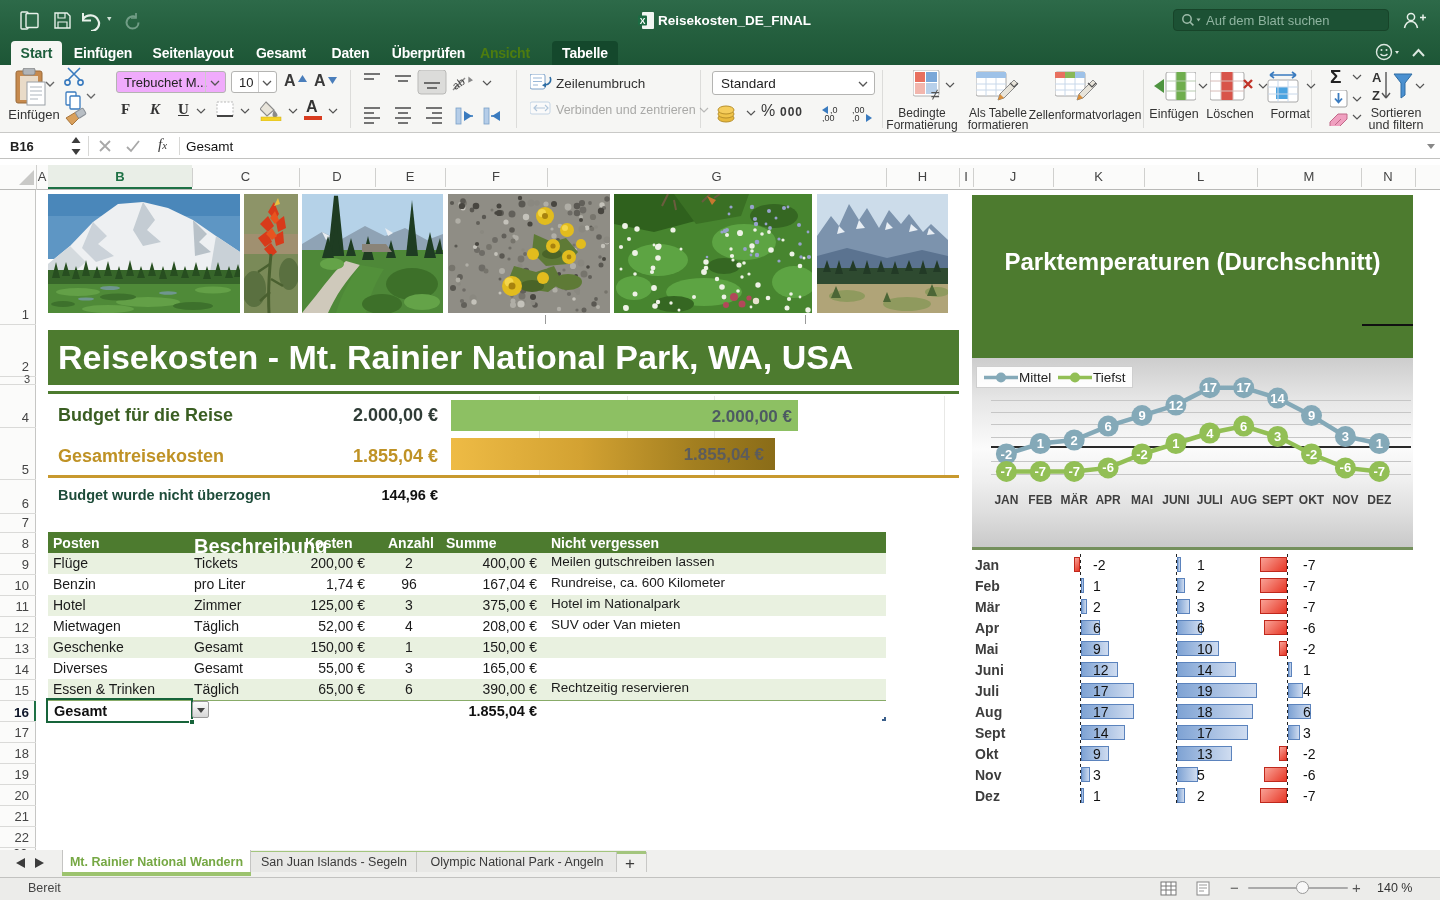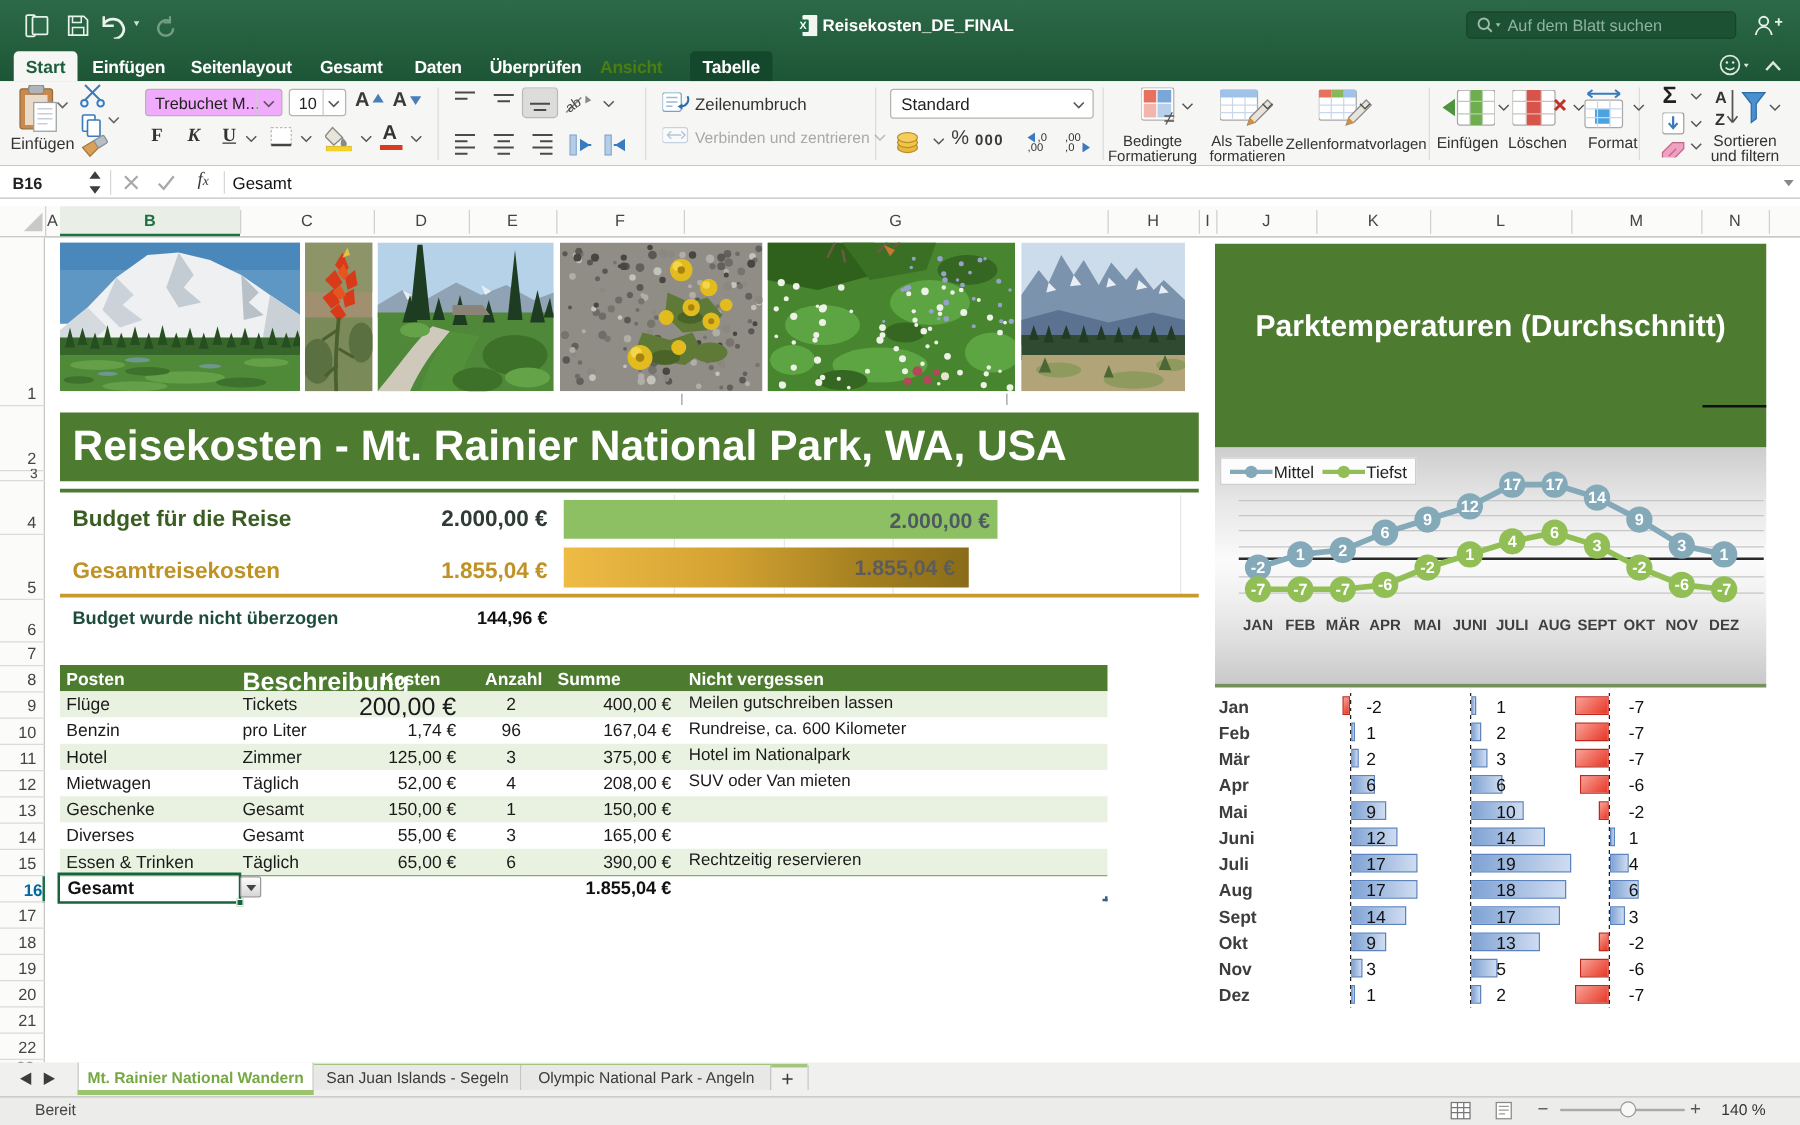--- a/index.html
+++ b/index.html
@@ -412,21 +412,21 @@
 <div class="abs" style="left:0;top:598.5px;width:29px;text-align:right;font-size:13px;color:#444">11</div>
 <div class="abs" style="left:0;top:615.5px;width:36px;height:1px;background:#dadad8"></div>
 <div class="abs" style="left:0;top:619.5px;width:29px;text-align:right;font-size:13px;color:#444">12</div>
 <div class="abs" style="left:0;top:636.5px;width:36px;height:1px;background:#dadad8"></div>
 <div class="abs" style="left:0;top:640.5px;width:29px;text-align:right;font-size:13px;color:#444">13</div>
 <div class="abs" style="left:0;top:657.5px;width:36px;height:1px;background:#dadad8"></div>
 <div class="abs" style="left:0;top:661.5px;width:29px;text-align:right;font-size:13px;color:#444">14</div>
 <div class="abs" style="left:0;top:678.5px;width:36px;height:1px;background:#dadad8"></div>
 <div class="abs" style="left:0;top:682.5px;width:29px;text-align:right;font-size:13px;color:#444">15</div>
 <div class="abs" style="left:0;top:699.5px;width:36px;height:1px;background:#dadad8"></div>
-<div class="abs b" style="left:12px;top:704.5px;width:29px;text-align:center;font-size:13.5px;color:#0369a1">16</div>
+<div class="abs b" style="left:0;top:704.5px;width:29px;text-align:right;font-size:13.5px;color:#0f172a">16</div>
 <div class="abs" style="left:34px;top:700.9px;width:2px;height:21.2px;background:#1e7145"></div>
 <div class="abs" style="left:0;top:720.5px;width:36px;height:1px;background:#dadad8"></div>
 <div class="abs" style="left:0;top:724.5px;width:29px;text-align:right;font-size:13px;color:#444">17</div>
 <div class="abs" style="left:0;top:741.5px;width:36px;height:1px;background:#dadad8"></div>
 <div class="abs" style="left:0;top:745.5px;width:29px;text-align:right;font-size:13px;color:#444">18</div>
 <div class="abs" style="left:0;top:762.5px;width:36px;height:1px;background:#dadad8"></div>
 <div class="abs" style="left:0;top:766.5px;width:29px;text-align:right;font-size:13px;color:#444">19</div>
 <div class="abs" style="left:0;top:783.5px;width:36px;height:1px;background:#dadad8"></div>
 <div class="abs" style="left:0;top:787.5px;width:29px;text-align:right;font-size:13px;color:#444">20</div>
 <div class="abs" style="left:0;top:804.5px;width:36px;height:1px;background:#dadad8"></div>
@@ -862,21 +862,21 @@
 <div class="abs" style="left:48px;top:531.5px;width:838px;height:21px;background:#4d7b2f"></div>
 <div class="abs b" style="left:53px;top:534.5px;font-size:14px;color:#fff">Posten</div>
 <div class="abs b" style="left:194px;top:534.5px;font-size:20px;color:#fff">Beschreibung</div>
 <div class="abs b" style="left:305px;top:534.5px;font-size:14px;color:#fff">Kosten</div>
 <div class="abs b" style="left:388px;top:534.5px;font-size:14px;color:#fff">Anzahl</div>
 <div class="abs b" style="left:446px;top:534.5px;font-size:14px;color:#fff">Summe</div>
 <div class="abs b" style="left:551px;top:534.5px;font-size:14px;color:#fff">Nicht vergessen</div>
 <div class="abs" style="left:48px;top:552.5px;width:838px;height:21.0px;background:#e9f1e0"></div>
 <div class="abs" style="left:53px;top:554.7px;font-size:14px;color:#1a1a1a">Flüge</div>
 <div class="abs" style="left:194px;top:554.7px;font-size:14px;color:#1a1a1a">Tickets</div>
-<div class="abs" style="left:265px;top:554.7px;width:100px;text-align:right;font-size:20px;color:#1a1a1a">200,00&nbsp;€</div>
+<div class="abs" style="left:265px;top:554.7px;width:100px;text-align:right;font-size:14px;color:#1a1a1a">200,00&nbsp;€</div>
 <div class="abs" style="left:379px;top:554.7px;width:60px;text-align:center;font-size:14px;color:#1a1a1a">2</div>
 <div class="abs" style="left:437px;top:554.7px;width:100px;text-align:right;font-size:14px;color:#1a1a1a">400,00&nbsp;€</div>
 <div class="abs" style="left:551px;top:553.7px;font-size:13.5px;color:#1a1a1a">Meilen gutschreiben lassen</div>
 <div class="abs" style="left:48px;top:573.5px;width:838px;height:21.0px;background:#ffffff"></div>
 <div class="abs" style="left:53px;top:575.7px;font-size:14px;color:#1a1a1a">Benzin</div>
 <div class="abs" style="left:194px;top:575.7px;font-size:14px;color:#1a1a1a">pro Liter</div>
 <div class="abs" style="left:265px;top:575.7px;width:100px;text-align:right;font-size:14px;color:#1a1a1a">1,74&nbsp;€</div>
 <div class="abs" style="left:379px;top:575.7px;width:60px;text-align:center;font-size:14px;color:#1a1a1a">96</div>
 <div class="abs" style="left:437px;top:575.7px;width:100px;text-align:right;font-size:14px;color:#1a1a1a">167,04&nbsp;€</div>
 <div class="abs" style="left:551px;top:574.7px;font-size:13.5px;color:#1a1a1a">Rundreise, ca. 600 Kilometer</div>

